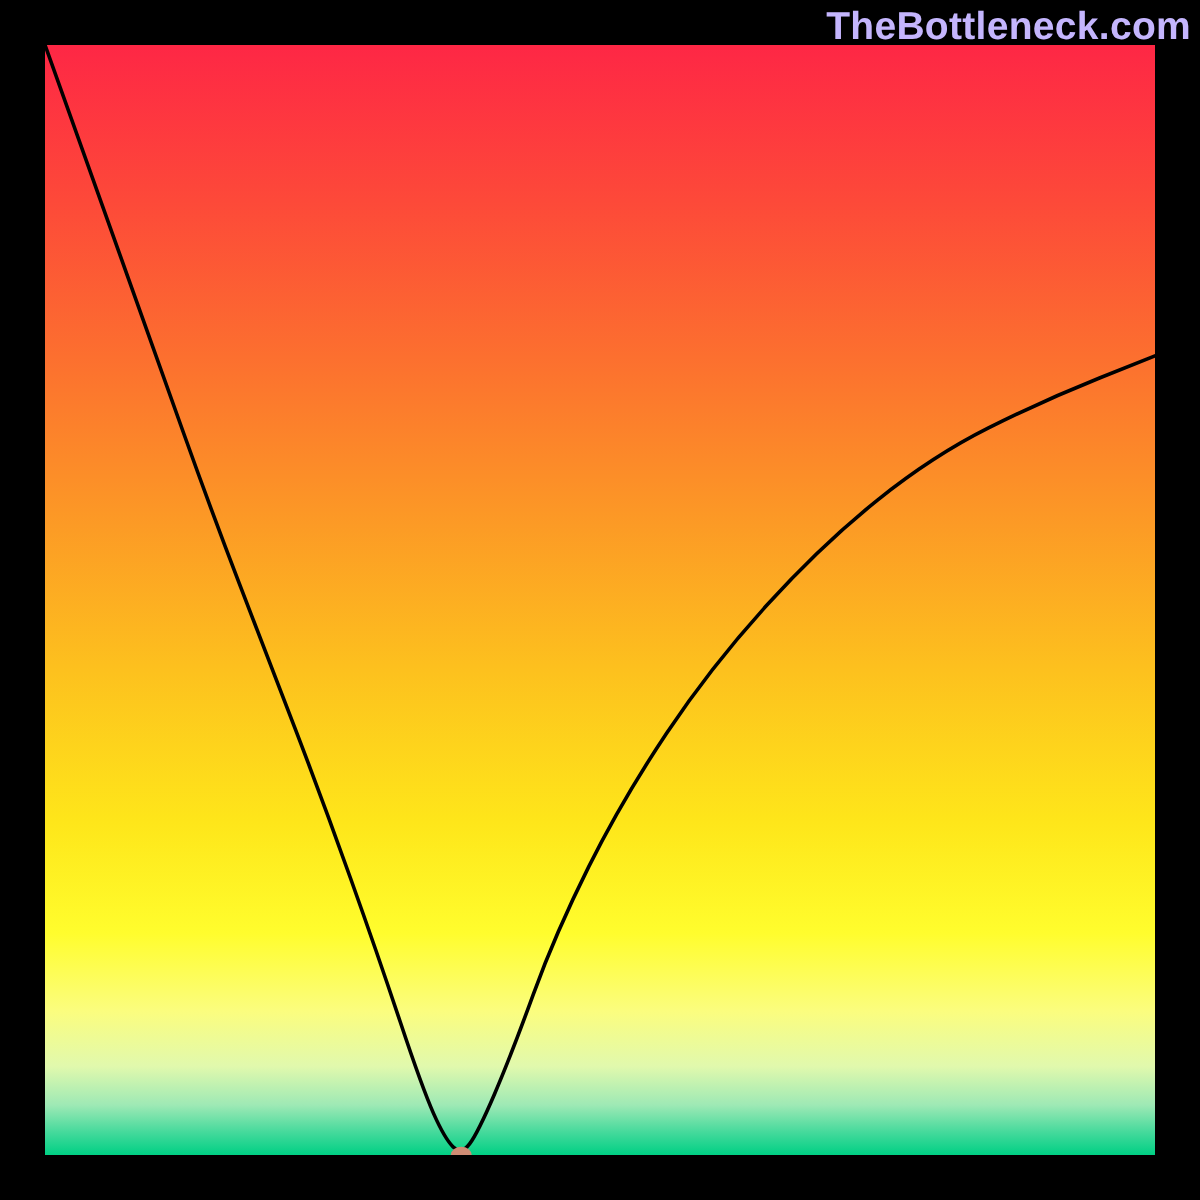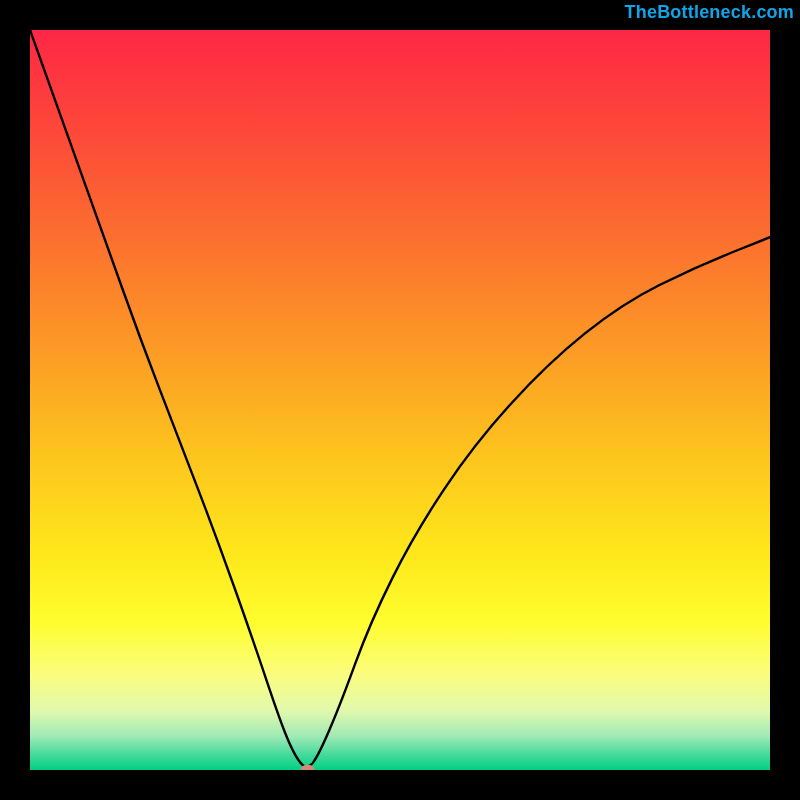--- a/index.html
+++ b/index.html
@@ -22,23 +22,23 @@
     top: 30px;
     width: 740px;
     height: 740px;
     overflow: hidden;
   }
   .watermark {
     position: absolute;
     top: 2px;
     right: 6px;
     font-family: Arial, Helvetica, sans-serif;
-    font-size: 18px;
+    font-size: 26px;
     font-weight: 600;
-    color: #0ea5e9;
+    color: #c4b5fd;
     letter-spacing: 0.2px;
     z-index: 10;
   }
   svg {
     display: block;
   }
 </style>
 </head>
 <body>
 

